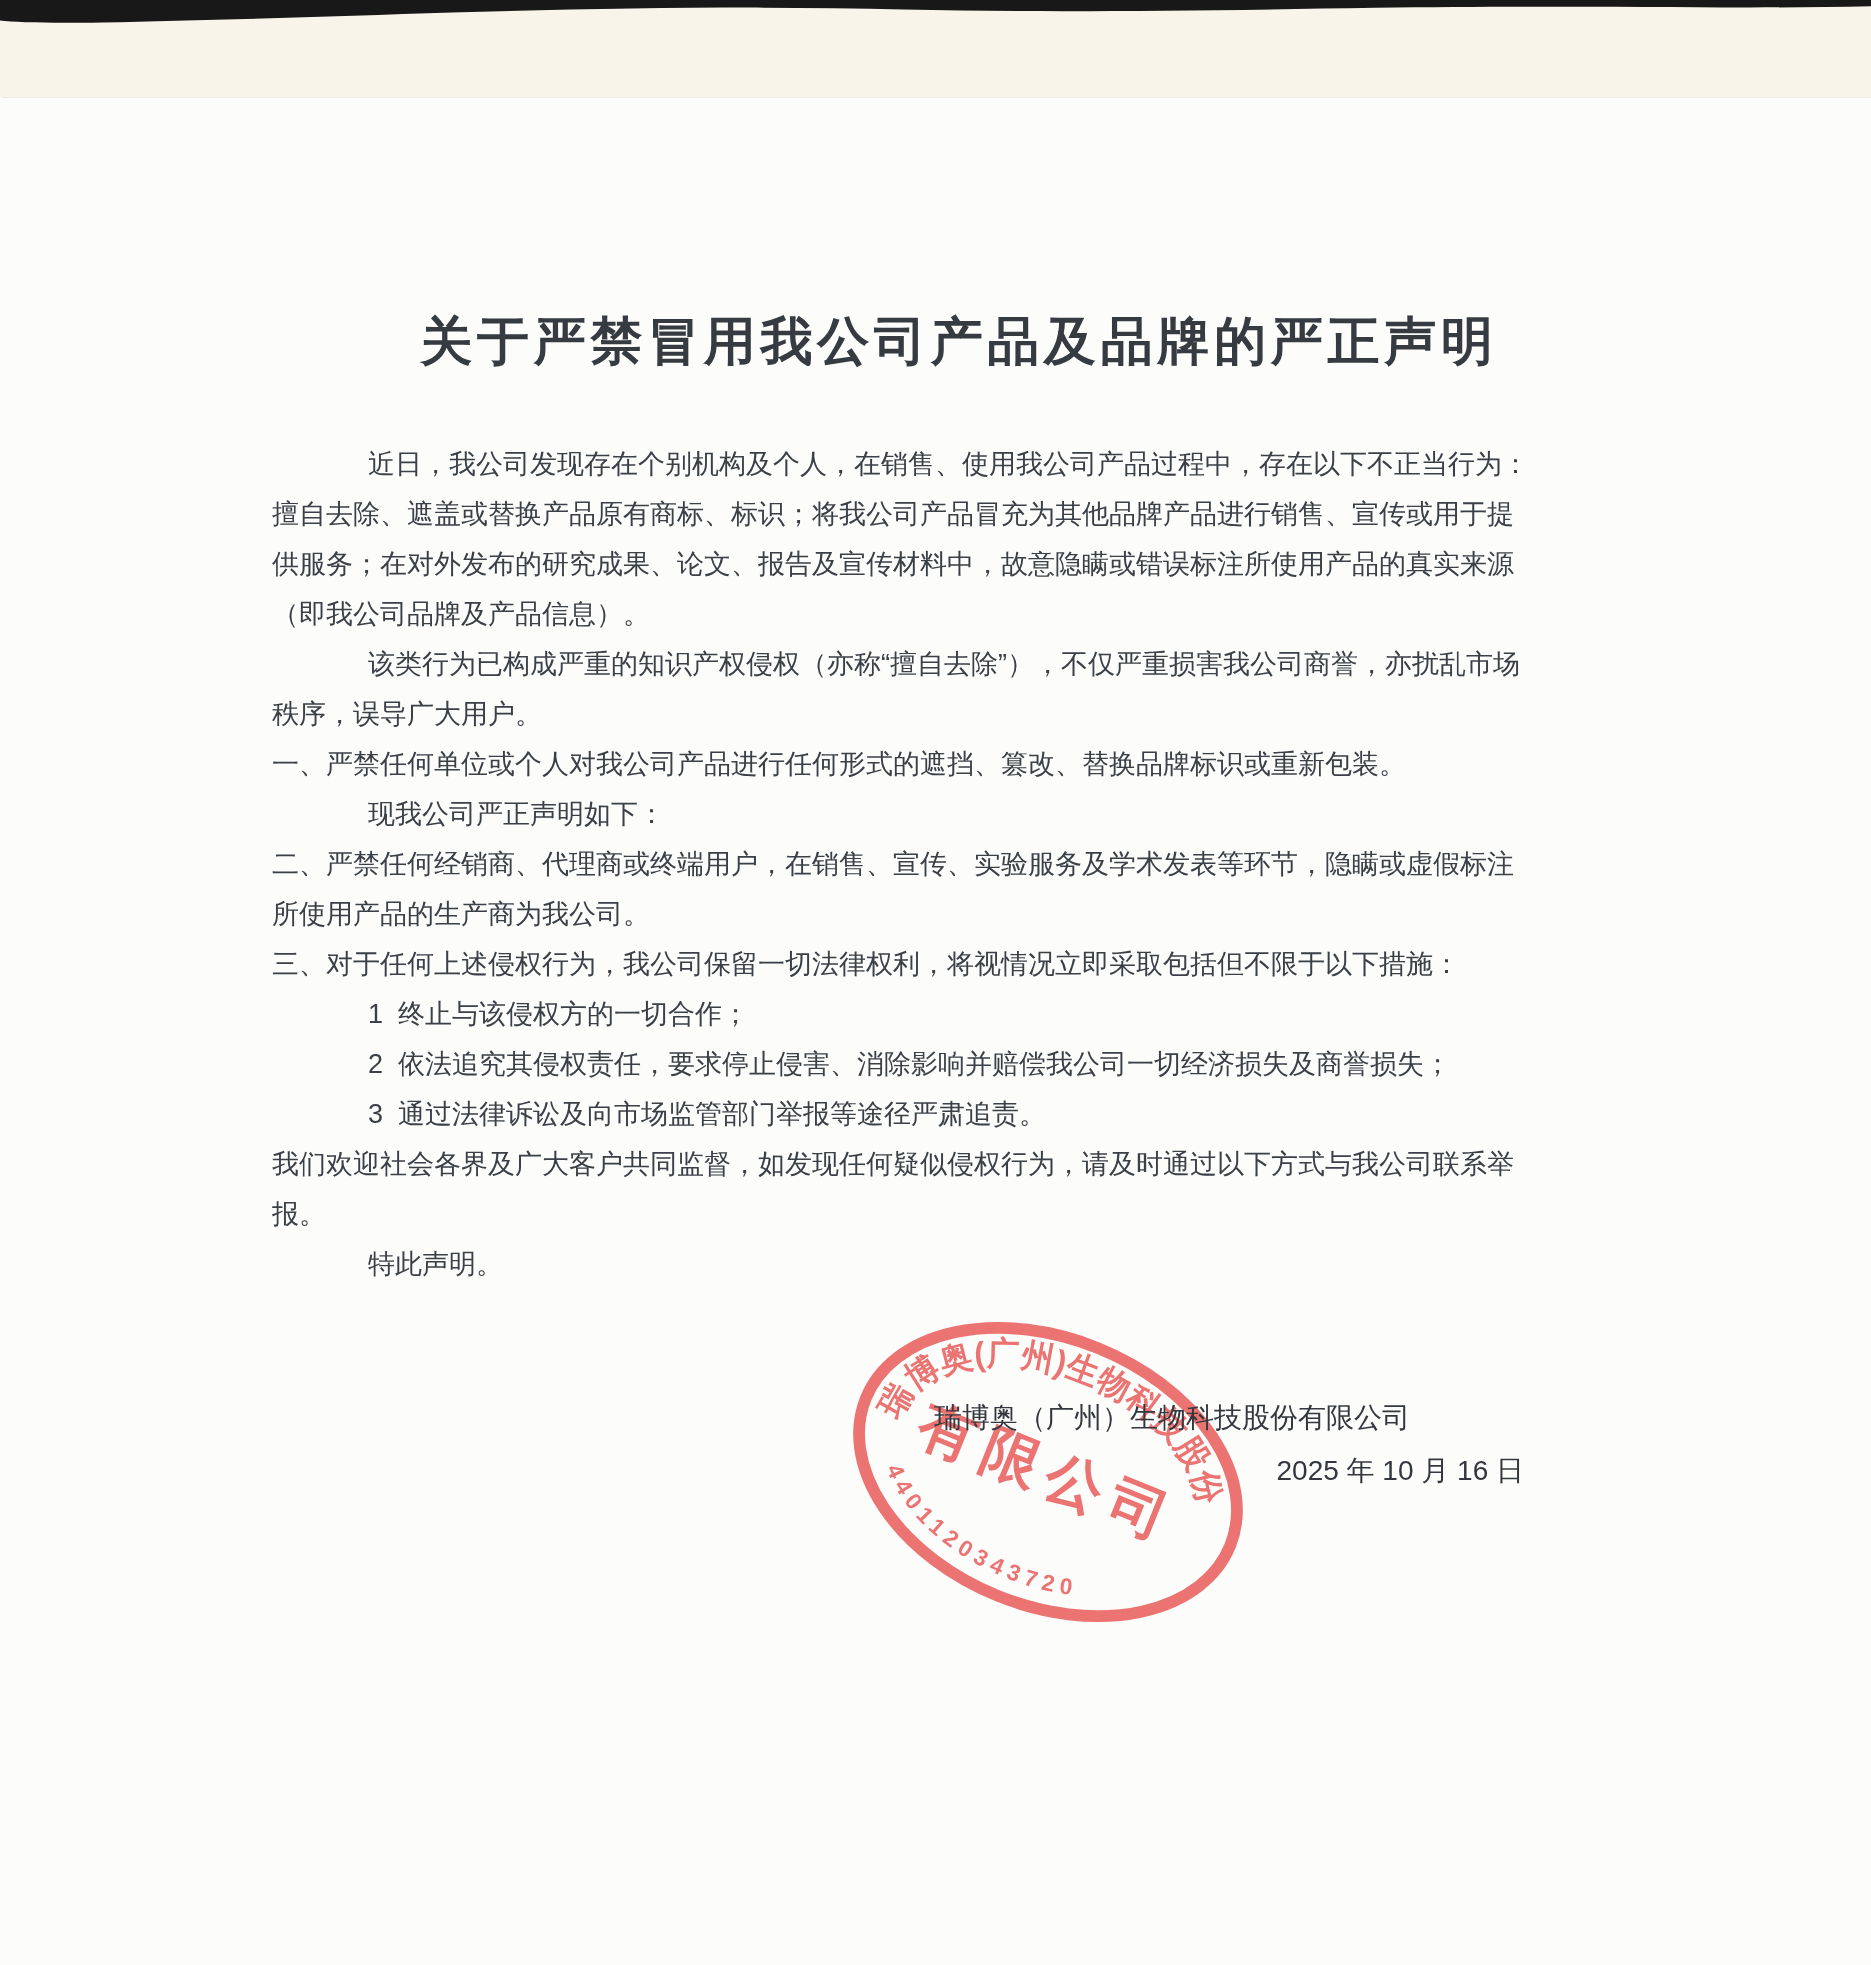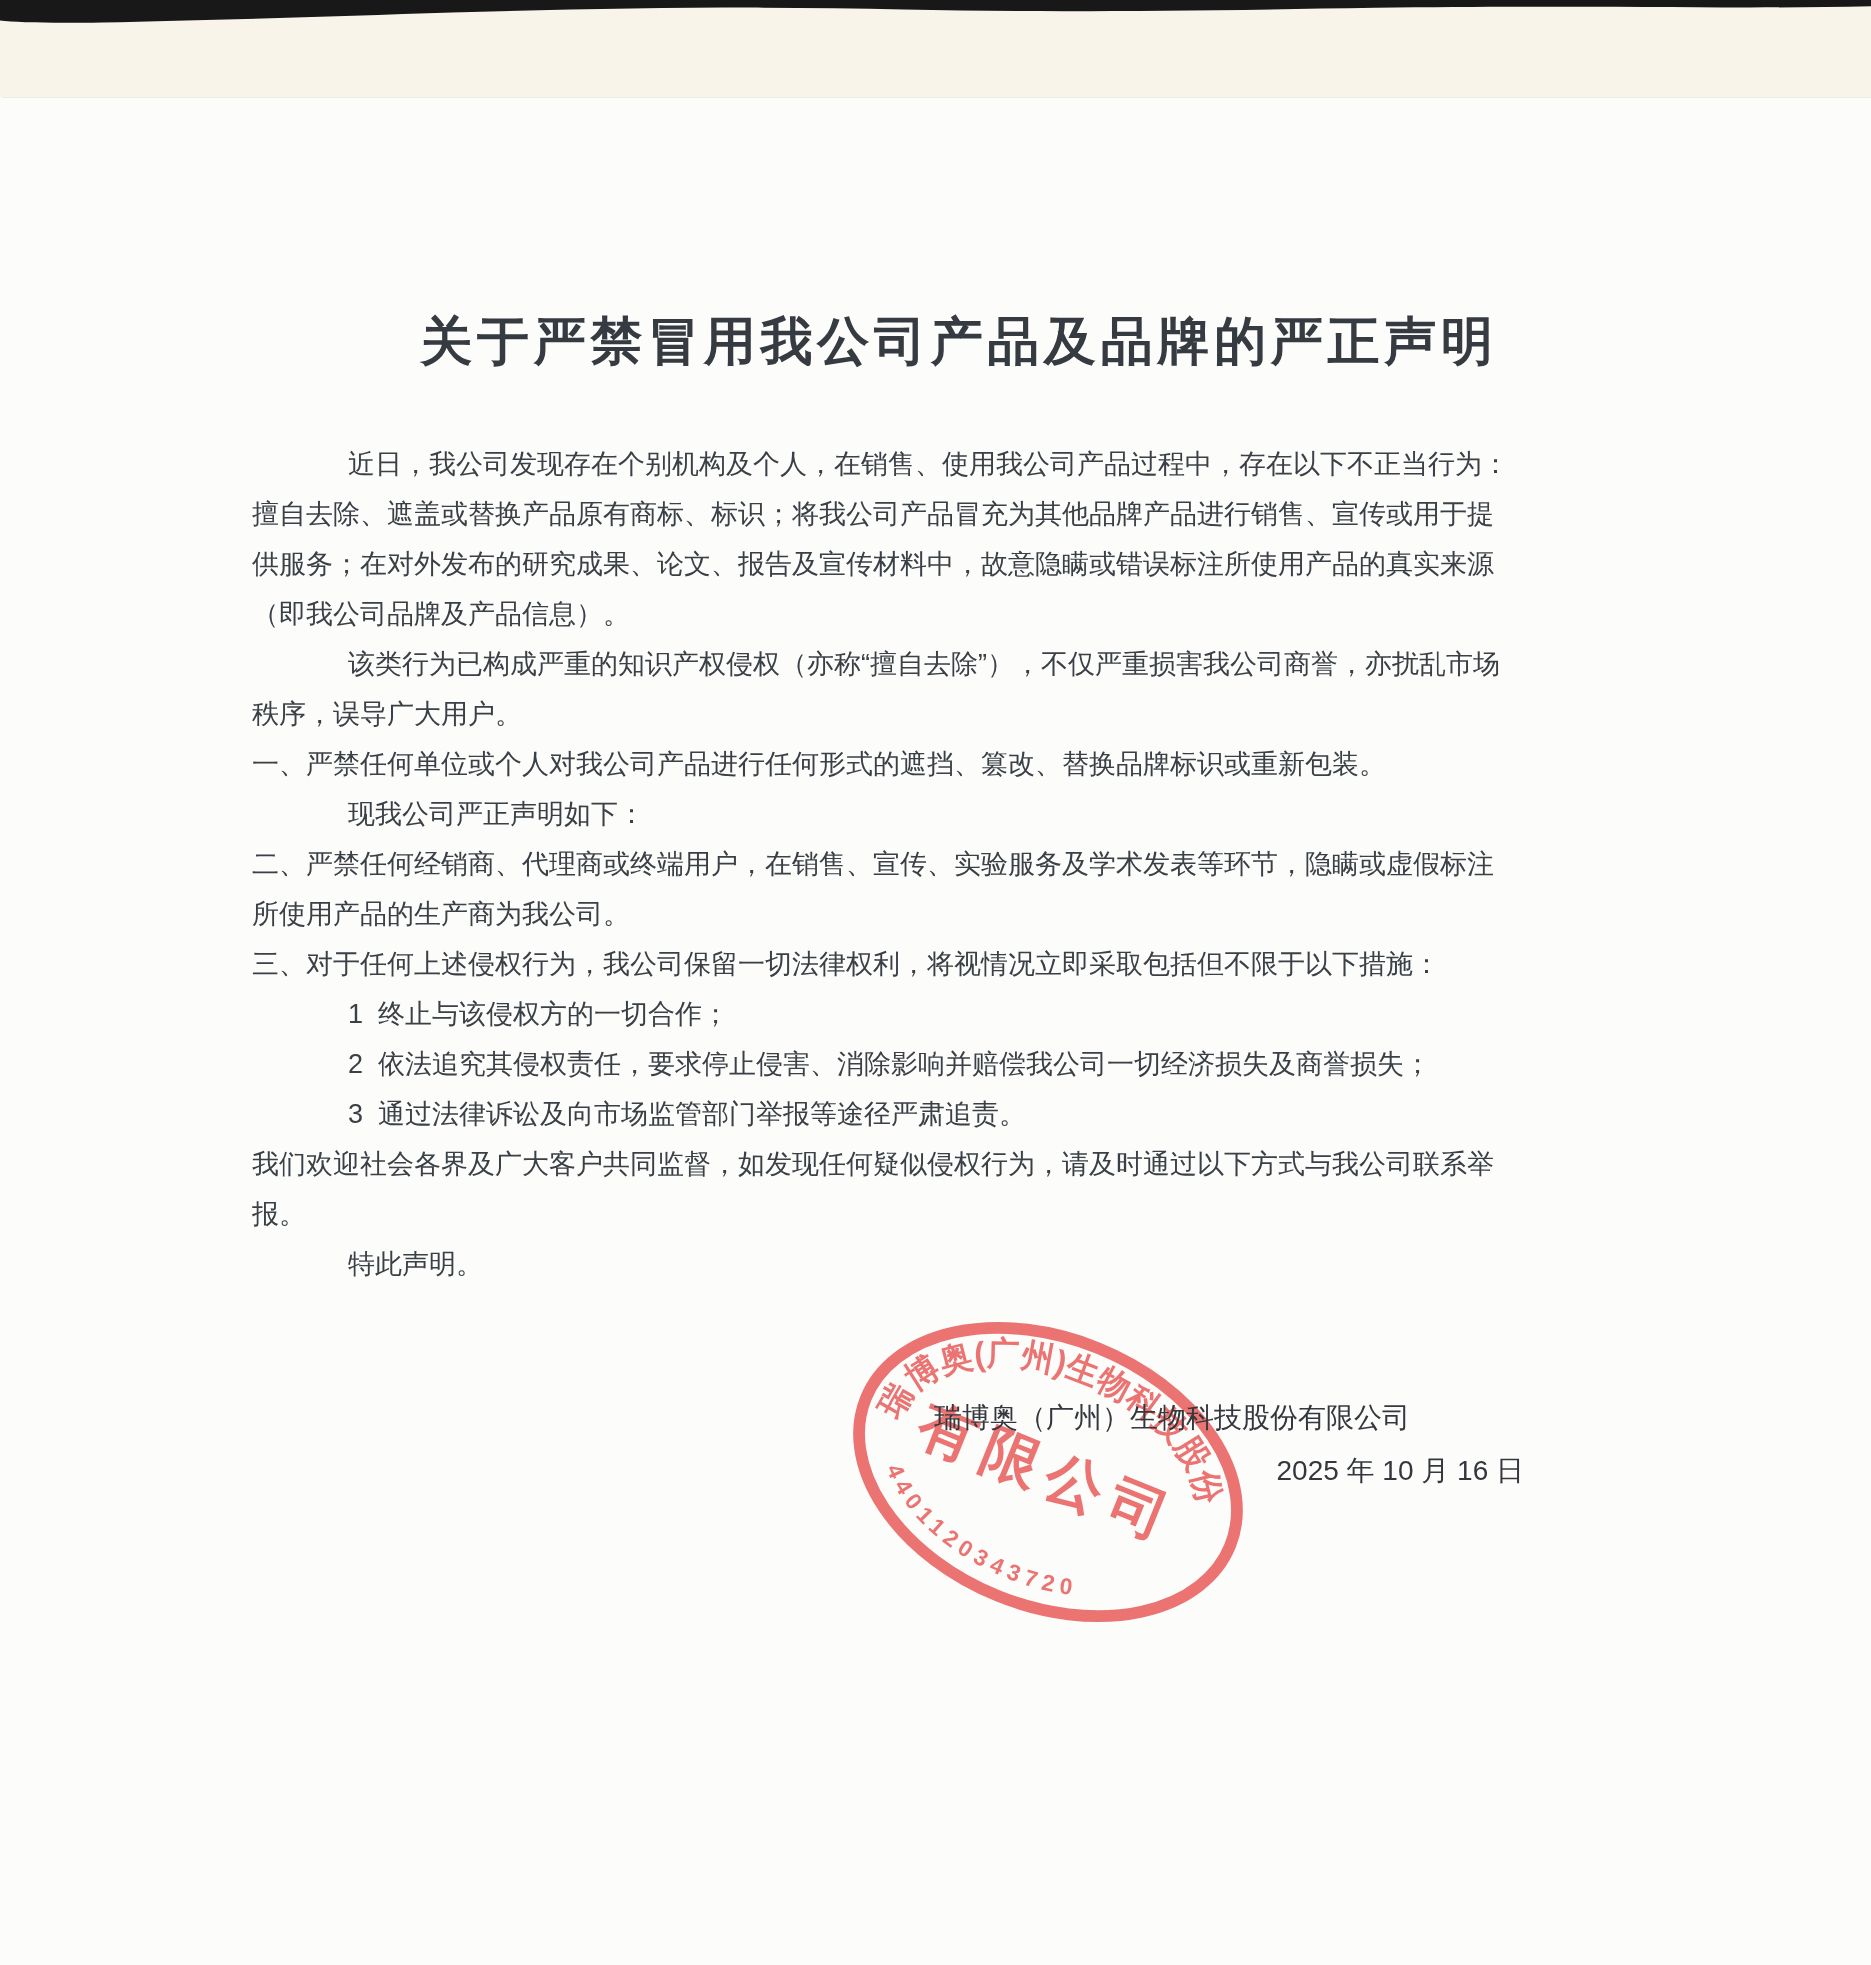--- a/index.html
+++ b/index.html
@@ -37,21 +37,21 @@
     text-align: center;
     font-size: 52px;
     font-weight: bold;
     letter-spacing: 4.7px;
     color: #363b42;
     margin-left: 23px;
   }
   .text-block {
     position: absolute;
     top: 439px;
-    left: 252px;
+    left: 272px;
     width: 1368px;
     color: #3a4046;
     font-size: 27px;
   }
   .bline {
     height: 50px;
     line-height: 50px;
     white-space: pre;
   }
   .bline.ind { padding-left: 96px; }

